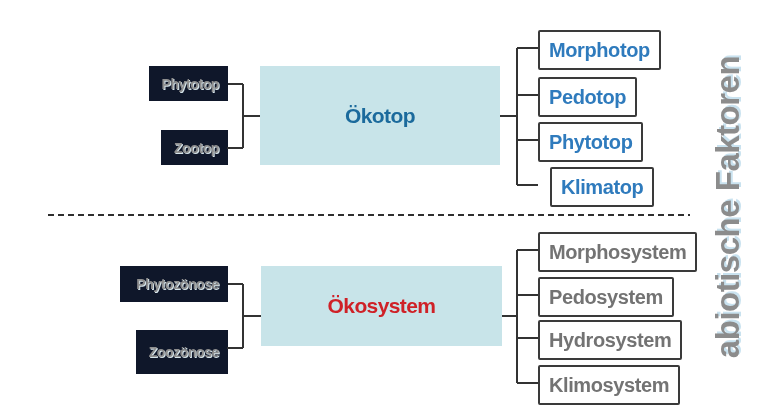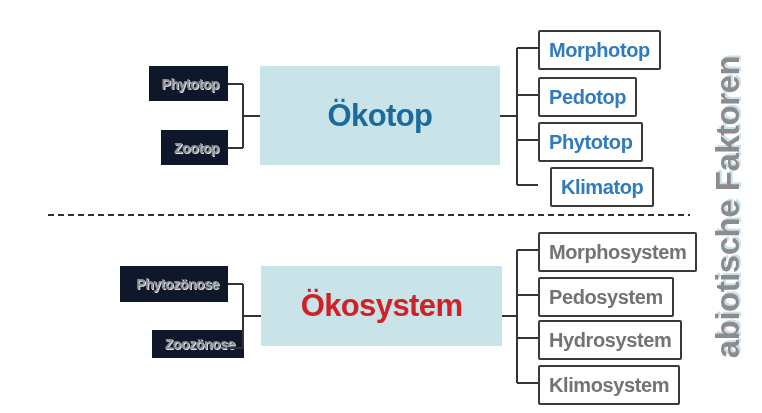--- a/index.html
+++ b/index.html
@@ -24,31 +24,31 @@
     align-items: center;
     justify-content: flex-end;
     padding: 0 9px 0 13px;
     height: 35px;
     text-shadow: 1px 1px 0 rgba(226,240,246,0.95);
     white-space: nowrap;
   }
   #in-0-0 { top: 66px;  right: 534px; }
   #in-0-1 { top: 130px; right: 534px; }
   #in-1-0 { top: 266px; right: 534px; height: 36px; padding-left: 16px; }
-  #in-1-1 { top: 330px; right: 518px; height: 28px; }
+  #in-1-1 { top: 330px; right: 534px; height: 44px; }
 
   
   .center-box {
     position: absolute;
     background: #c8e4e9;
     display: flex;
     align-items: center;
     justify-content: center;
     font-weight: bold;
-    font-size: 31px;
+    font-size: 21px;
     letter-spacing: -0.6px;
     white-space: nowrap;
   }
   #center-0 { left: 260px; top: 66px;  width: 240px; height: 99px;  color: #1b6a9c; }
   #center-1 { left: 261px; top: 266px; width: 241px; height: 80px; color: #cf2127; }
 
   
   .output-box {
     position: absolute;
     left: 538px;

